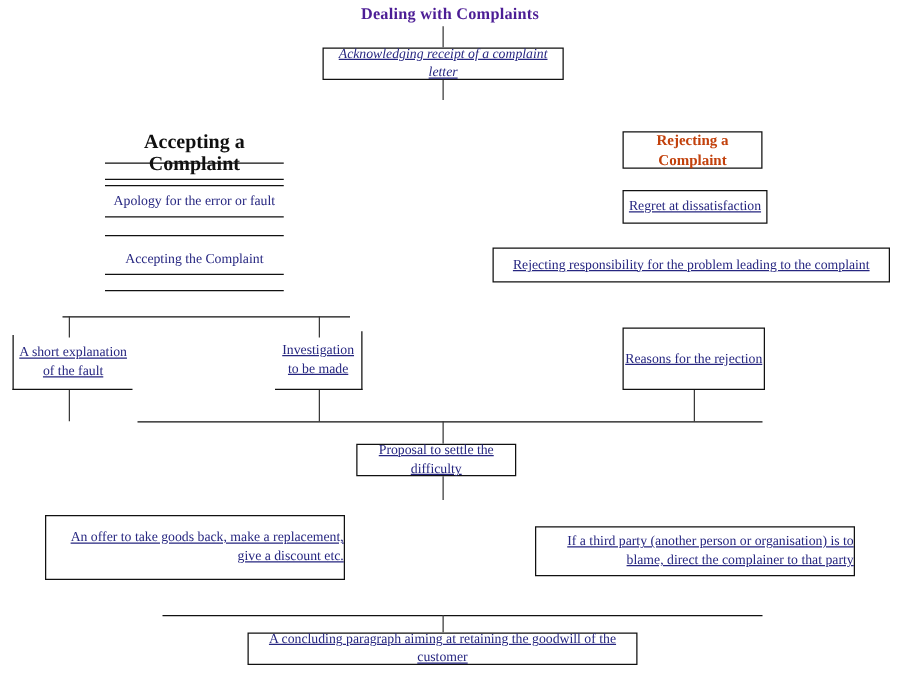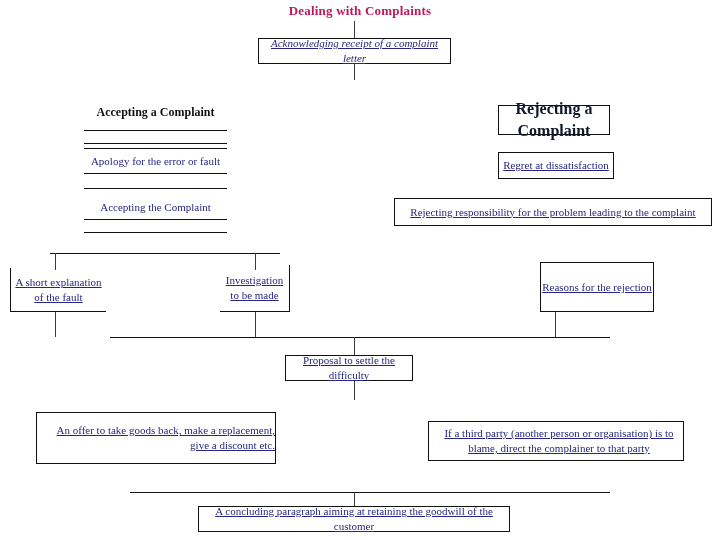--- a/index.html
+++ b/index.html
@@ -39,33 +39,33 @@
     white-space: pre-line;
   }
   .boxed {
     border: 1.4px solid #111111;
     background: #ffffff;
   }
 
   
   .title {
     position: absolute;
-    color: #be185d;
+    color: #4c1d95;
     font-weight: bold;
     font-size: 13px;
     text-align: center;
     letter-spacing: 0.2px;
   }
 
   
   .head-rule {
     position: absolute;
     color: #101010;
     font-weight: bold;
-    font-size: 12px;
+    font-size: 16px;
     text-align: center;
     border-bottom: 1.6px solid #111111;
     padding-bottom: 3px;
     box-sizing: border-box;
   }
 
   
   .plate {
     position: absolute;
     box-sizing: border-box;
@@ -146,52 +146,52 @@
 
   <div class="node b-right b-bottom" style="left:220px; top:265px; width:70px; height:47px;">
     <span class="txt">Investigation
 to be made</span>
   </div>
 
   <div class="vline" style="left:55px; top:312px; height:25px;"></div>
   <div class="vline" style="left:255px; top:312px; height:25px;"></div>
 
   <div class="node boxed" style="left:498px; top:105px; width:112px; height:30px;">
-    <span style="color:#0f172a; font-weight:bold; font-size:16px; text-decoration:none;">Rejecting a Complaint</span>
+    <span style="color:#c2410c; font-weight:bold; font-size:12px; text-decoration:none;">Rejecting a Complaint</span>
   </div>
 
   <div class="node boxed" style="left:498px; top:152px; width:116px; height:27px;">
     <span class="txt">Regret at dissatisfaction</span>
   </div>
 
   <div class="node boxed" style="left:394px; top:198px; width:318px; height:28px;justify-content:center;">
     <span class="txt">Rejecting responsibility for the problem leading to the complaint</span>
   </div>
 
-  <div class="node boxed" style="left:498px; top:262px; width:114px; height:50px;margin-left:42px;">
+  <div class="node boxed" style="left:498px; top:262px; width:114px; height:50px;">
     <span class="txt">Reasons for the rejection</span>
   </div>
 
   <div class="vline" style="left:555px; top:312px; height:25px;"></div>
 
   <div class="hline" style="left:110px; top:337px; width:500px;"></div>
   <div class="vline" style="left:354px; top:337px; height:18px;"></div>
 
   <div class="node boxed" style="left:285px; top:355px; width:128px; height:26px;">
     <span class="txt">Proposal to settle the difficulty</span>
   </div>
 
   <div class="vline" style="left:354px; top:381px; height:19px;"></div>
 
   <div class="node boxed left-al pad-l" style="left:36px; top:412px; width:240px; height:52px; text-align:left;">
     <span class="txt" style="display:block; text-align:right;">An offer to take goods back, make a replacement, give a discount etc.</span>
   </div>
 
   <div class="node boxed left-al pad-l" style="left:428px; top:421px; width:256px; height:40px; text-align:left;">
-    <span class="txt" style="display:block; text-align:center;">If a third party (another person or organisation) is to blame, direct the complainer to that party</span>
+    <span class="txt" style="display:block; text-align:right;">If a third party (another person or organisation) is to blame, direct the complainer to that party</span>
   </div>
 
   <div class="hline" style="left:130px; top:492px; width:480px;"></div>
   <div class="vline" style="left:354px; top:492px; height:14px;"></div>
 
   <div class="node boxed" style="left:198px; top:506px; width:312px; height:26px;">
     <span class="txt">A concluding paragraph aiming at retaining the goodwill of the customer</span>
   </div>
 
 </div>

